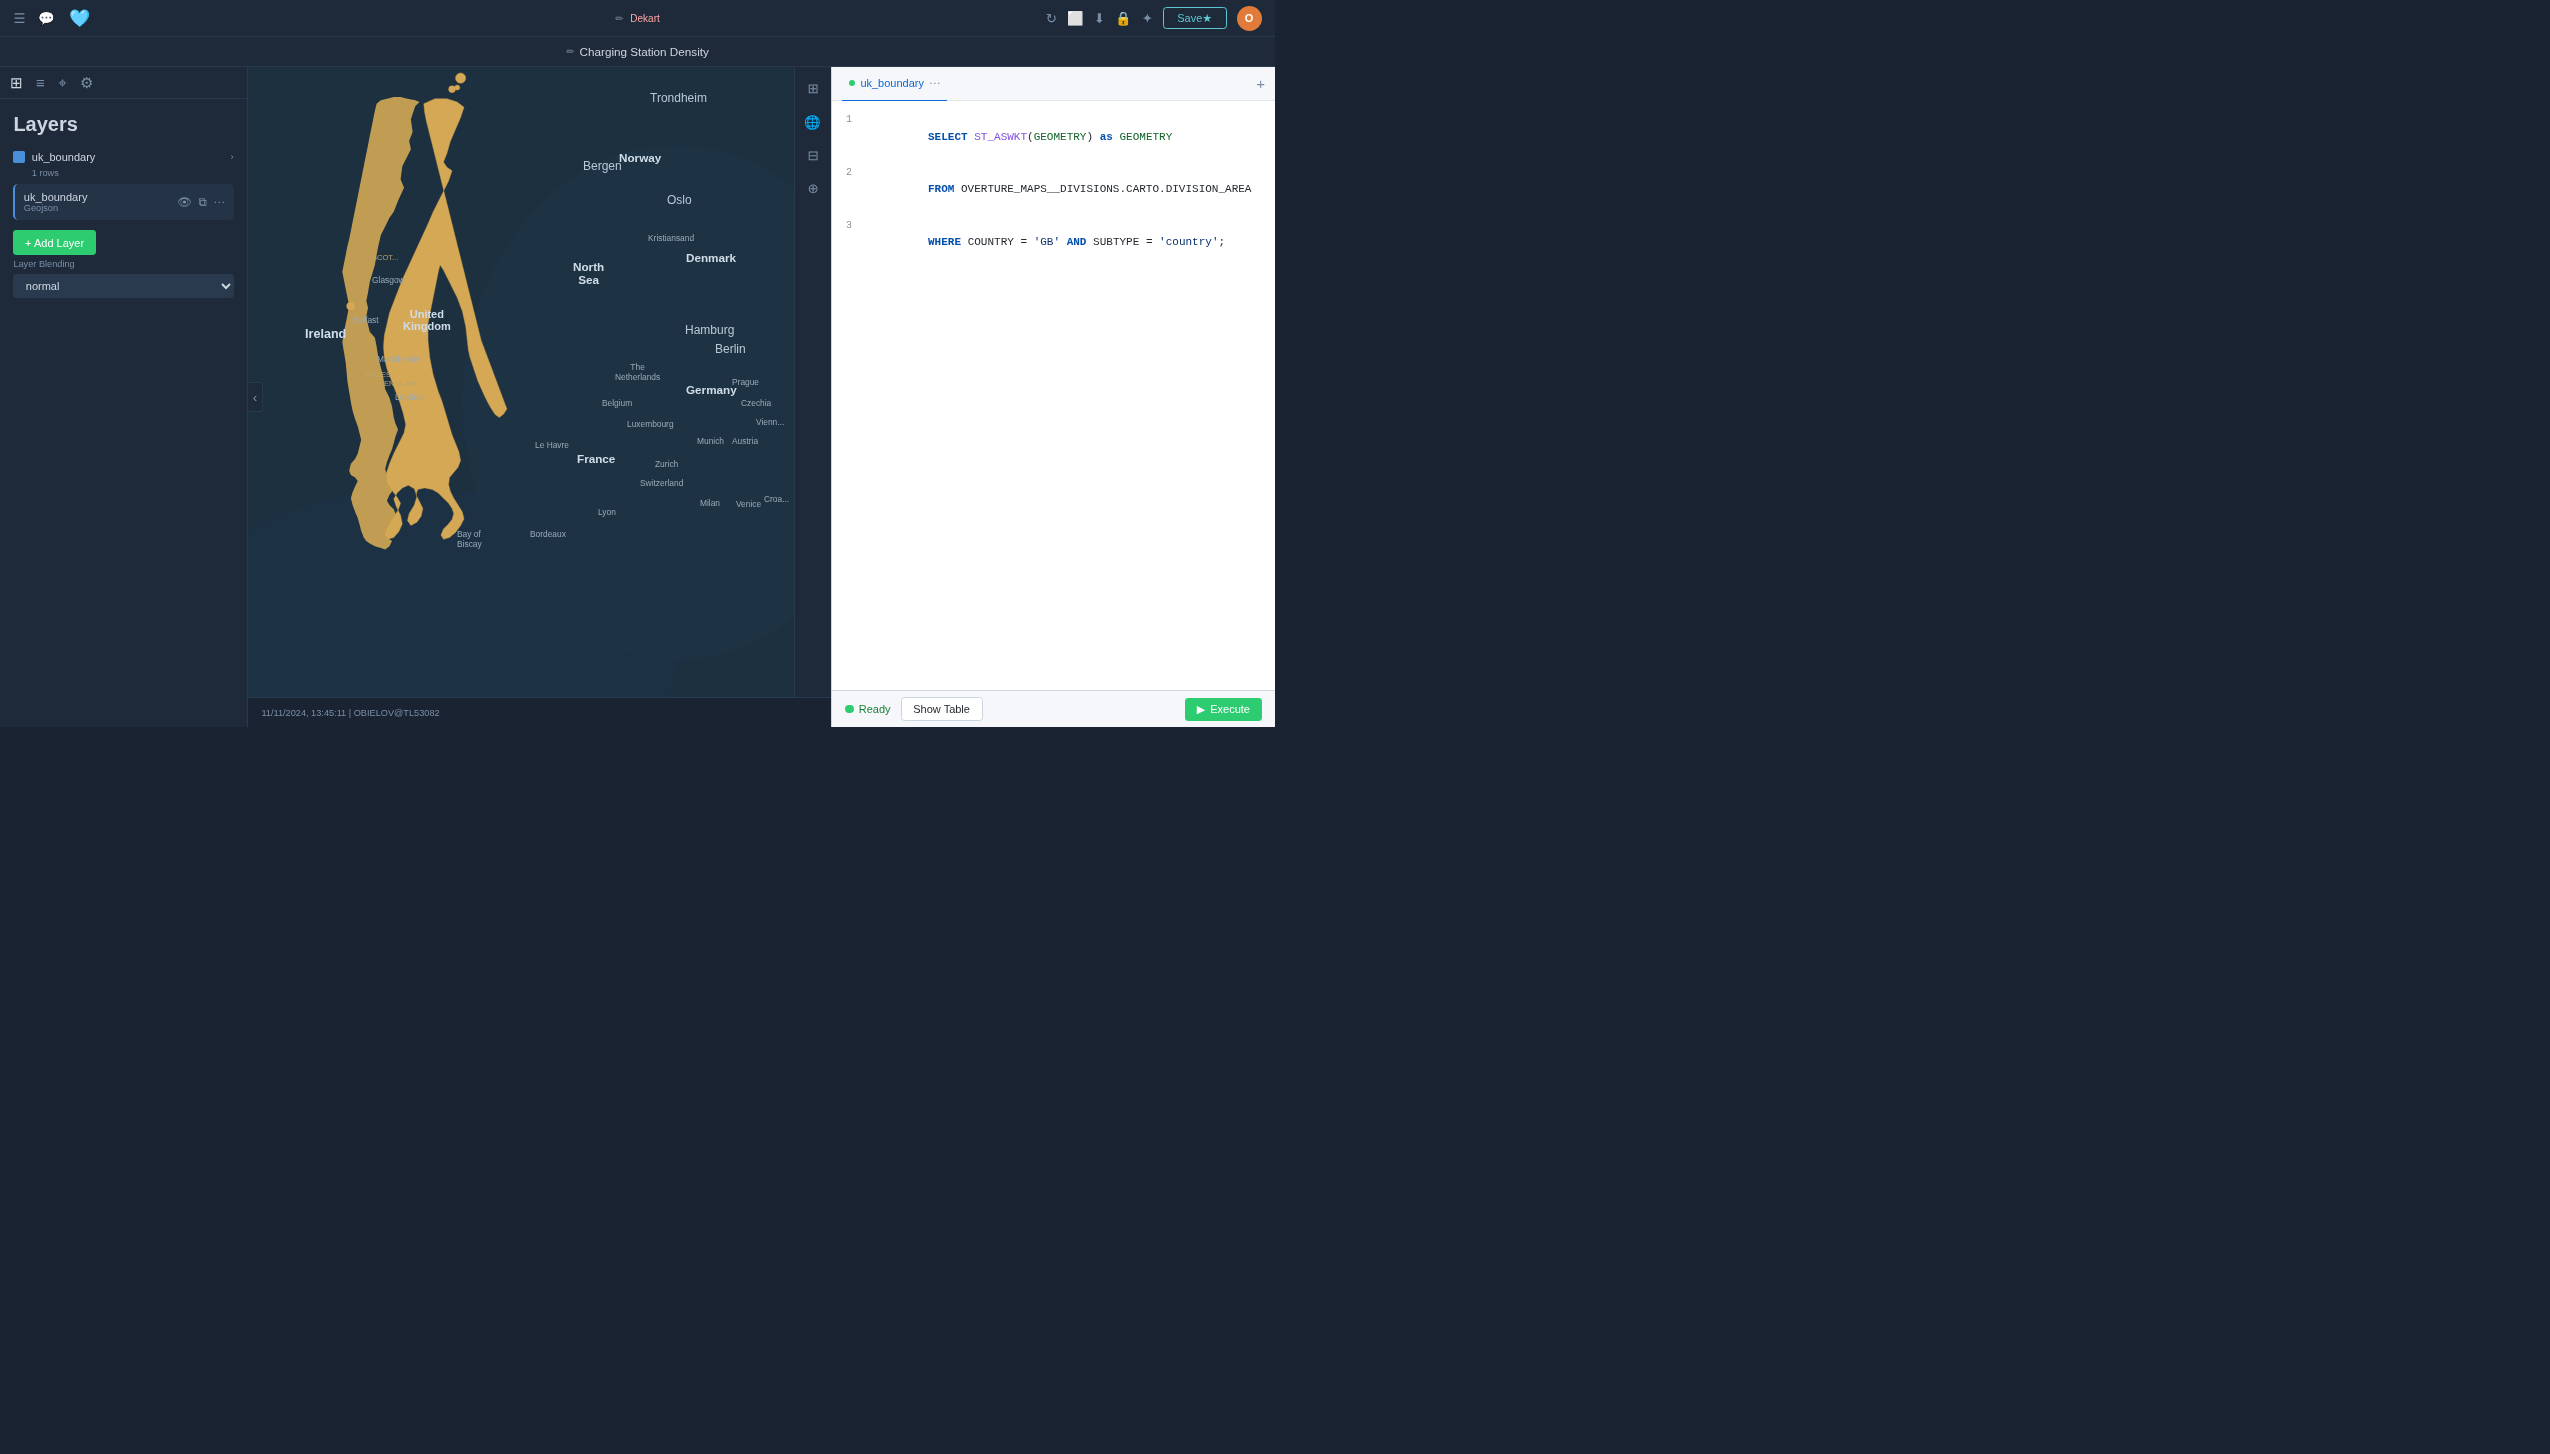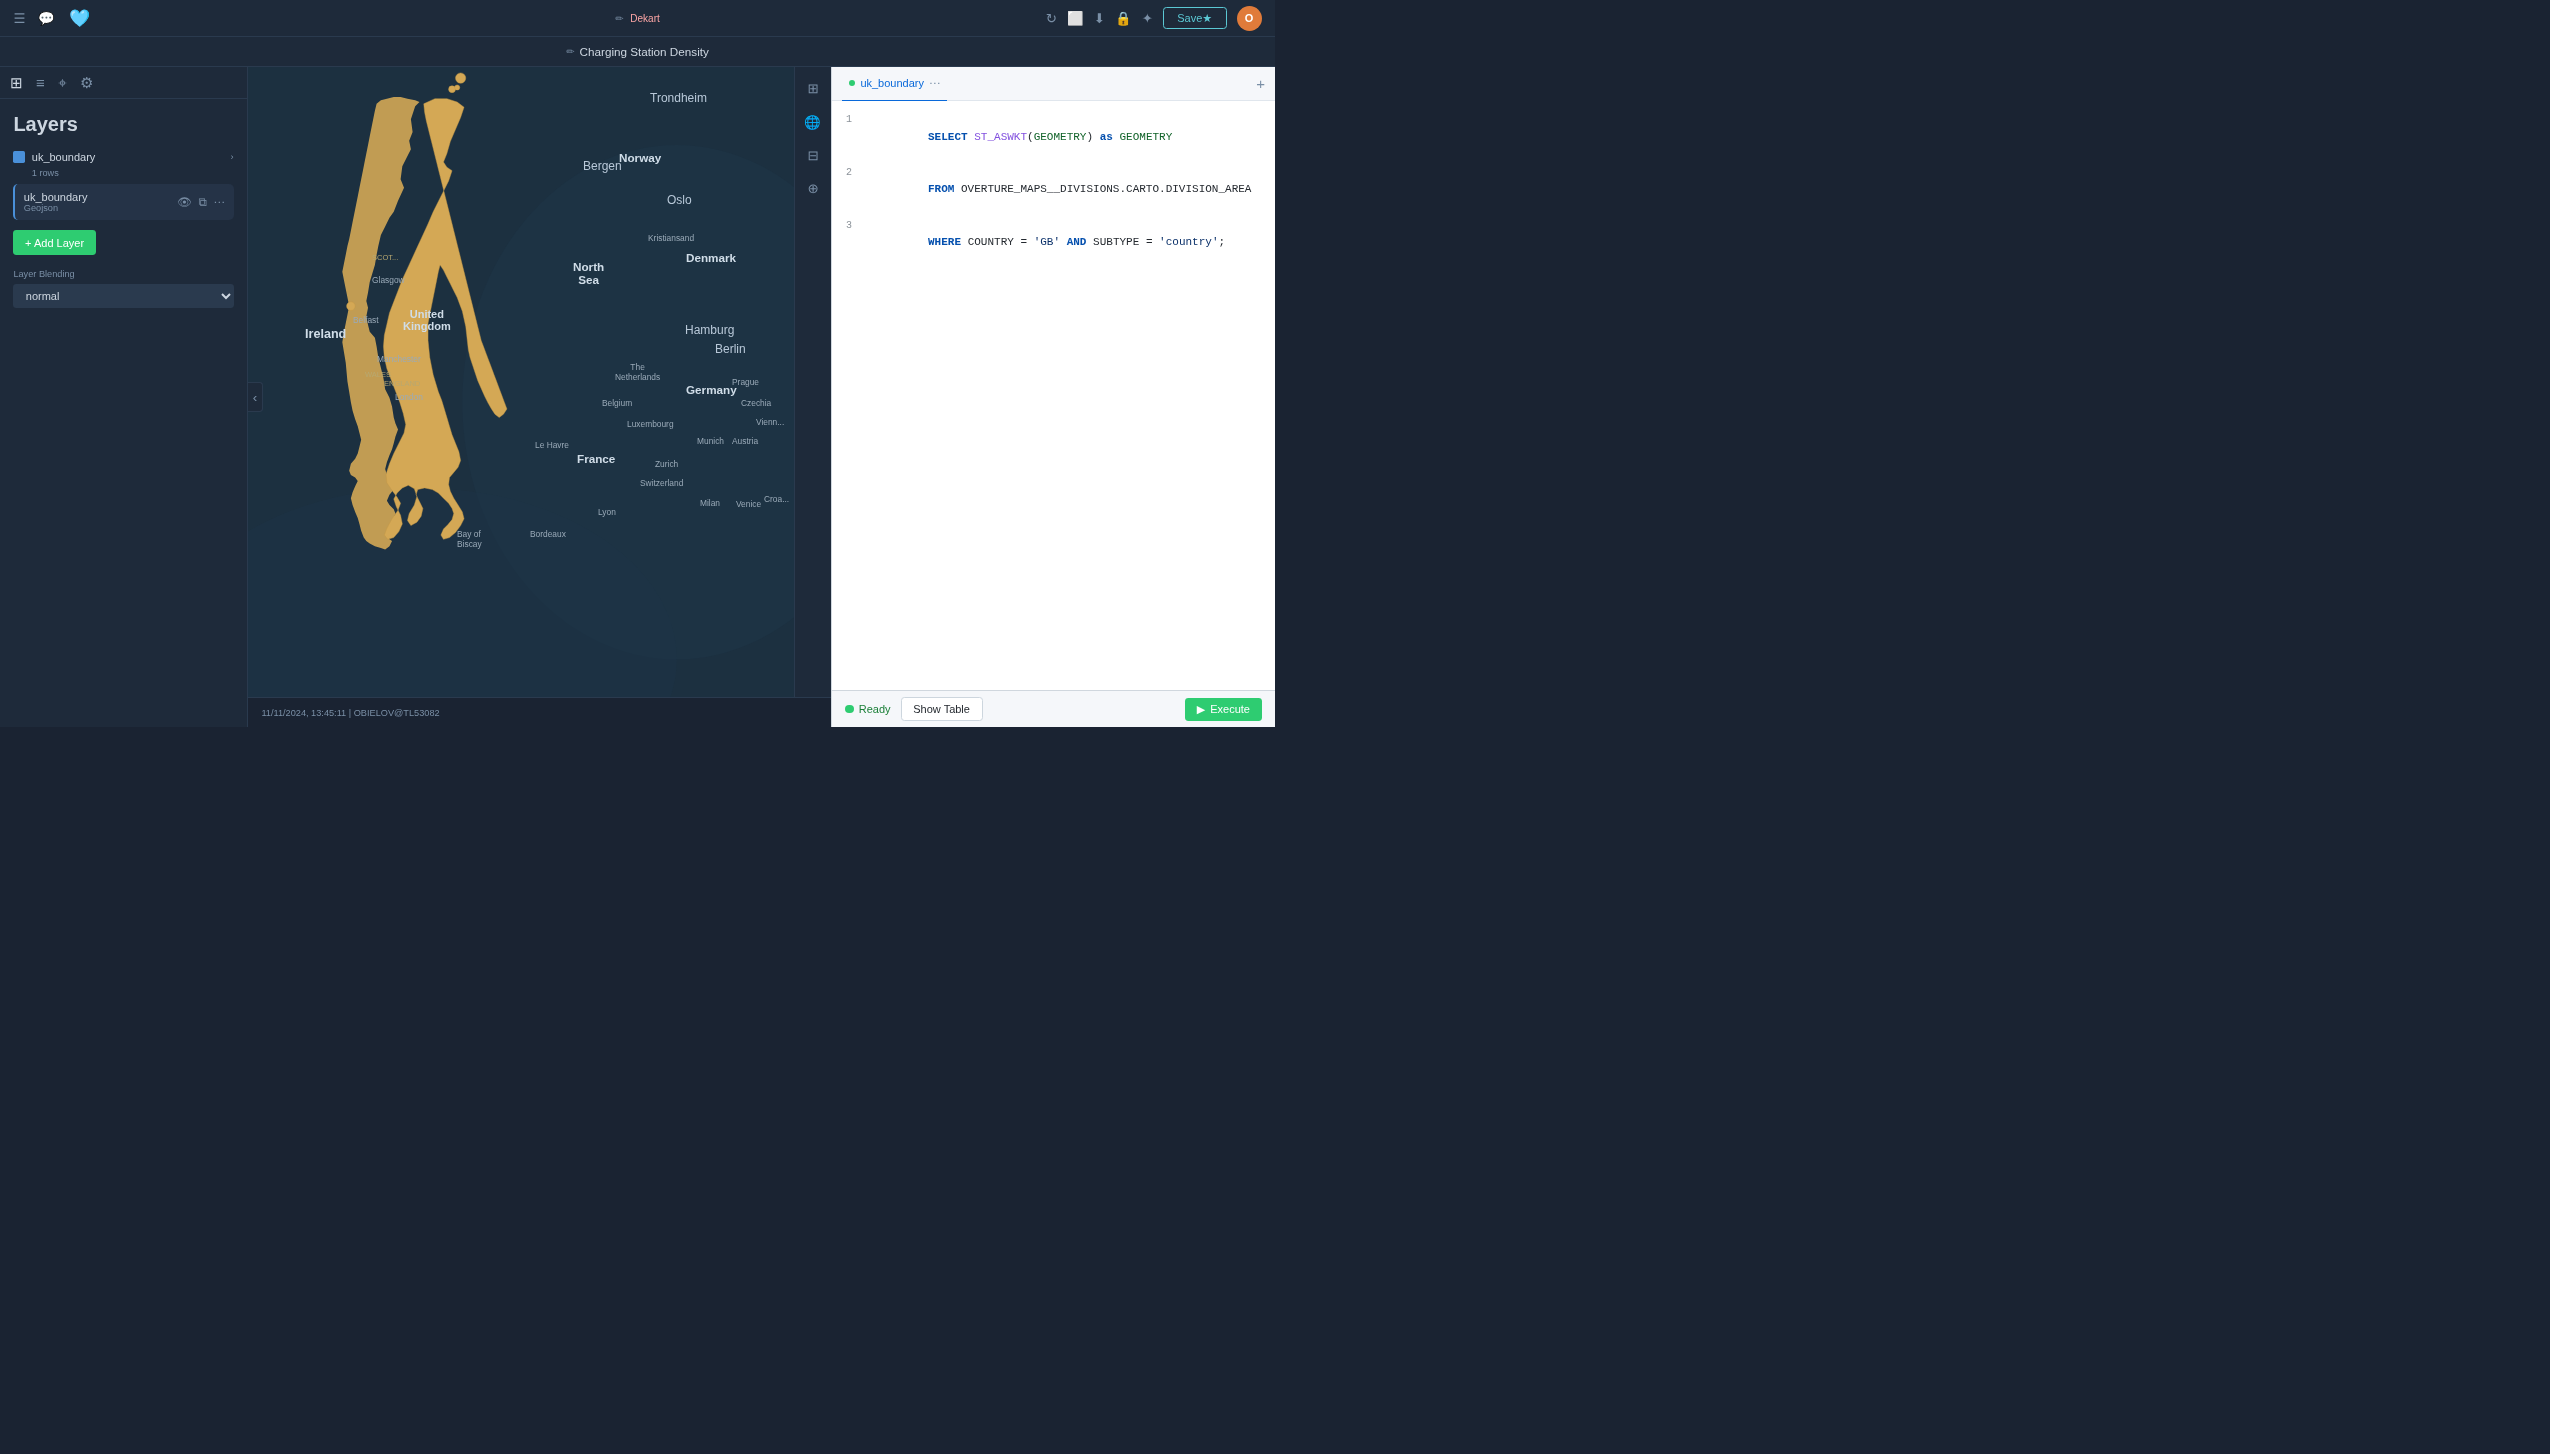--- a/index.html
+++ b/index.html
@@ -113,21 +113,21 @@
       color: white;
       border: none;
       border-radius: 3.4px;
       padding: 6.7px 11.7px;
       cursor: pointer;
       font-size: 11px;
       margin-top: 10px;
       width: fit-content;
     }
 
-    .layer-blending-section { margin-top: 14px; }
+    .layer-blending-section { margin-top: 4px; }
     .layer-blending-label { font-size: 9.2px; color: #7a8fa6; margin-bottom: 5px; }
     .blend-select {
       background: #2a3a4e;
       border: none;
       border-radius: 3.4px;
       color: #cdd6e0;
       padding: 5px 8.4px;
       font-size: 11px;
       width: 100%;
     }

